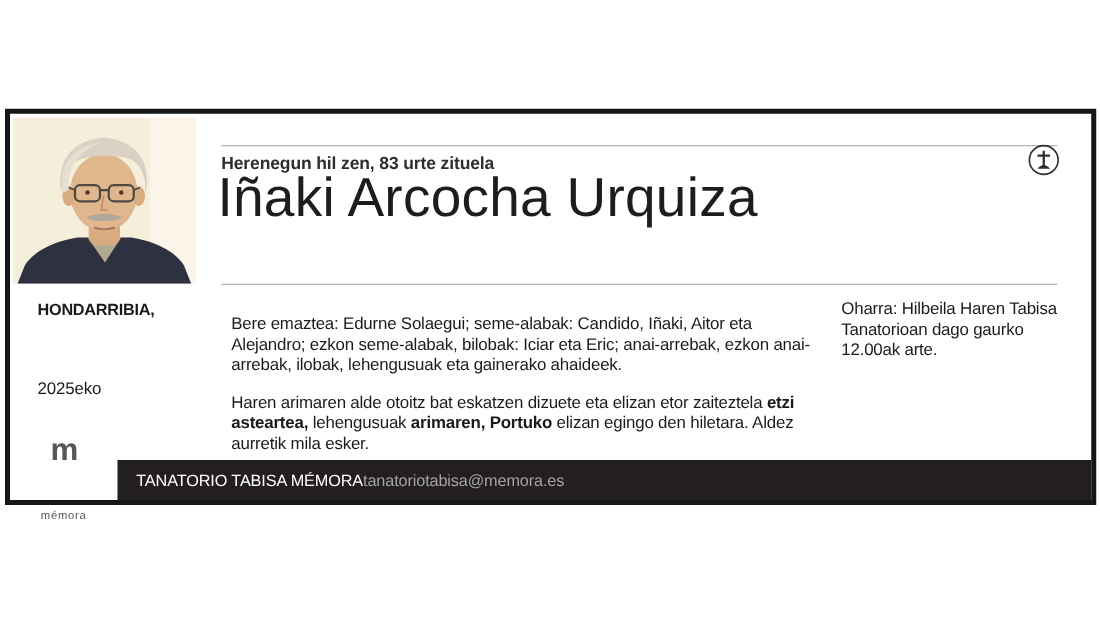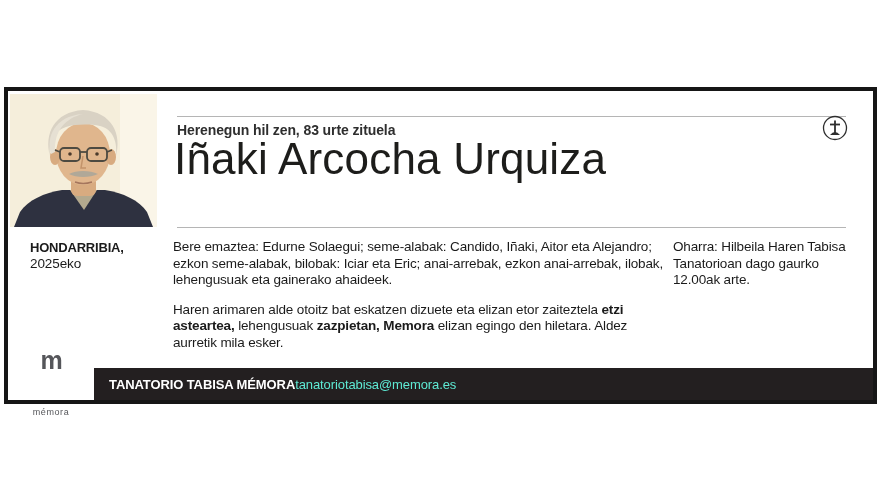--- a/index.html
+++ b/index.html
@@ -74,32 +74,33 @@
   .place-name {
     font-size: 13px;
     font-weight: 700;
     line-height: 17px;
     letter-spacing: -0.2px;
   }
   .date-line {
     font-size: 13.5px;
     line-height: 15.5px;
     letter-spacing: -0.1px;
+    margin-top: 47px;
   }
   .body-col {
     position: absolute;
     left: 165px;
     top: 148px;
     width: 494px;
     font-size: 13.5px;
     line-height: 16.5px;
     color: #1b1b1b;
     letter-spacing: -0.15px;
   }
-  .body-col p { margin: 0; }
+  .body-col p { margin: 12px; }
   .body-col p + p { margin-top: 13px; }
   .body-col b { font-weight: 700; }
   .note-col {
     position: absolute;
     left: 665px;
     top: 148px;
     width: 192px;
     font-size: 13.5px;
     line-height: 16.5px;
     color: #1b1b1b;
@@ -141,22 +142,22 @@
     background: #231f20;
     display: flex;
     align-items: center;
     padding-left: 15px;
     color: #ffffff;
     font-size: 13px;
     letter-spacing: -0.1px;
     white-space: nowrap;
     overflow: hidden;
   }
-  .footer-bar .fh-name { font-weight: 700; }
-  .footer-bar .fh-email { color: #5eead4; text-align: center; }
+  .footer-bar .fh-name { font-weight: 400; }
+  .footer-bar .fh-email { color: #a3a3a3; text-align: center; }
 </style>
 </head>
 <body>
 
 <div class="card">
 
   <div class="photo">
     <svg width="147" height="133" viewBox="0 0 147 133" xmlns="http://www.w3.org/2000/svg">
       <rect x="0" y="0" width="147" height="133" fill="#f5eedb"></rect>
       <rect x="110" y="0" width="37" height="133" fill="#faf5e8"></rect>
@@ -207,21 +208,21 @@
 
   <div class="rule rule-title"></div>
 
   <div class="place-col">
     <div class="place-name">HONDARRIBIA,</div>
     <div class="date-line">2025eko</div>
   </div>
 
   <div class="body-col">
     <p>Bere emaztea: Edurne Solaegui; seme-alabak: Candido, Iñaki, Aitor eta Alejandro; ezkon seme-alabak, bilobak: Iciar eta Eric; anai-arrebak, ezkon anai-arrebak, ilobak, lehengusuak eta gainerako ahaideek.</p>
-    <p><span>Haren arimaren alde otoitz bat eskatzen dizuete eta elizan etor zaiteztela </span><b>etzi asteartea,</b><span> lehengusuak </span><b>zazpietan, Memora</b><span> elizan egingo den hiletara. Aldez aurretik mila esker.</span></p>
+    <p><span>Haren arimaren alde otoitz bat eskatzen dizuete eta elizan etor zaiteztela </span><b>etzi asteartea,</b><span> lehengusuak </span><b>arimaren, Portuko</b><span> elizan egingo den hiletara. Aldez aurretik mila esker.</span></p>
   </div>
 
   <div class="note-col">Oharra: Hilbeila Haren Tabisa Tanatorioan dago gaurko 12.00ak arte.</div>
 
   <div class="footer">
     <div class="logo-box">
       <div class="logo-m">m</div>
       <div class="logo-wordmark">mémora</div>
     </div>
     <div class="footer-bar">

